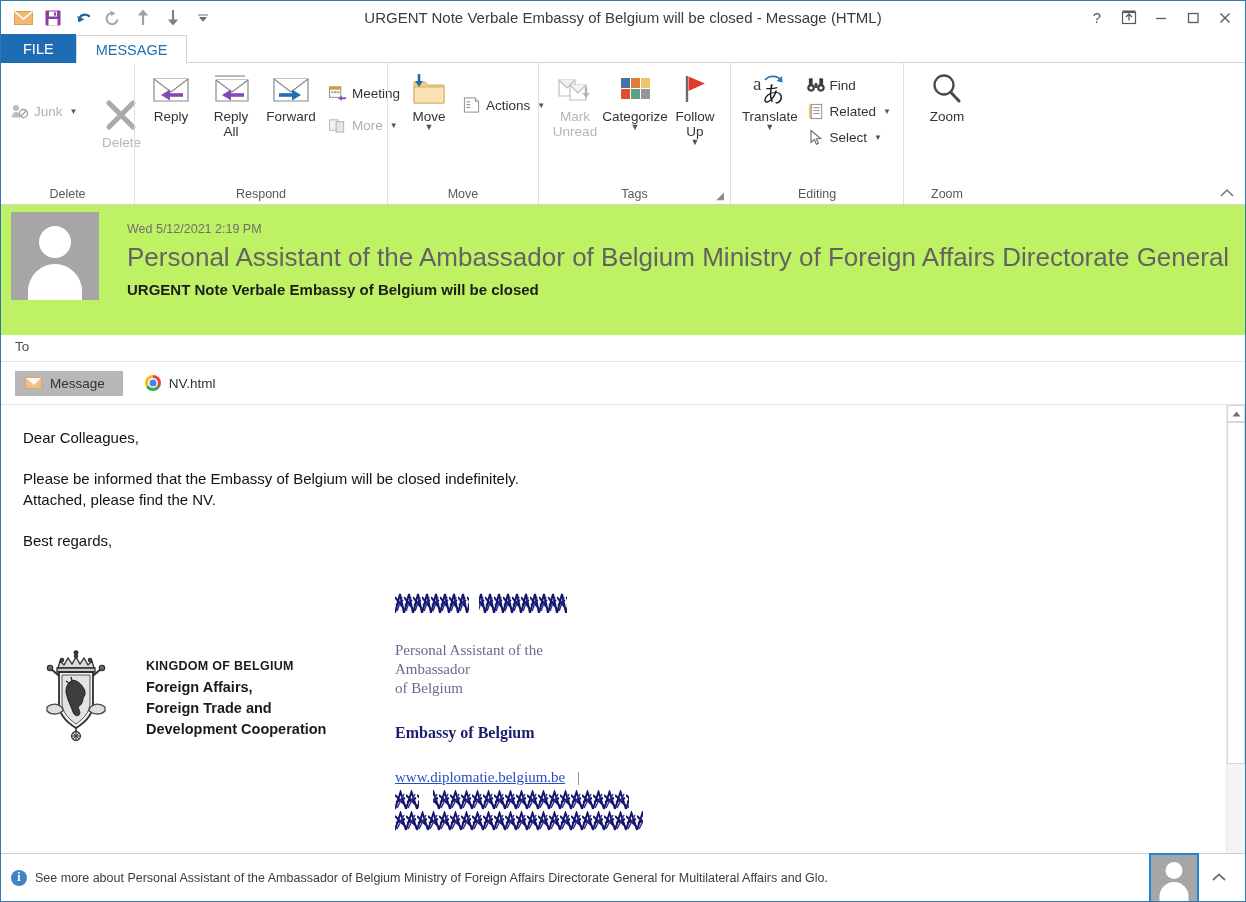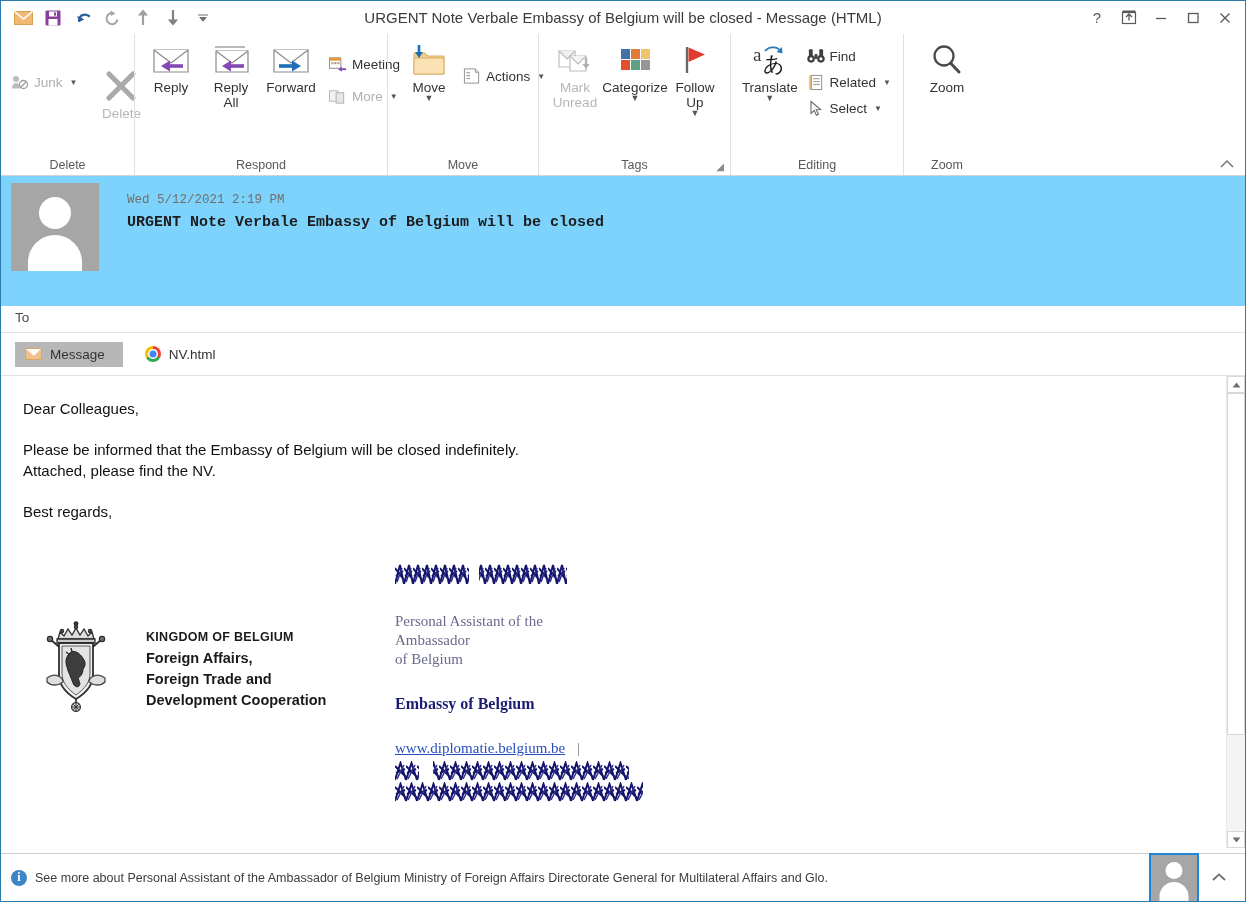--- a/index.html
+++ b/index.html
@@ -142,23 +142,23 @@
   .caret { font-size: 8px; color: #555; margin-left: 2px; }
   .caret-b { font-size: 9px; color: #555; line-height: 6px; }
   .collapse-ribbon {
     position: absolute; right: 10px; bottom: 3px;
     color: #777; font-size: 14px;
   }
 
   
   .msg-header {
     padding: 10px 4px 0 0;
-    background: #7dd3fc;
+    background: #bef264;
     position: relative;
-    height: 130px; box-sizing: border-box; font-family: Liberation Mono, monospace;
+    height: 130px; box-sizing: border-box;
   }
   .avatar-big {
     position: absolute; left: 10px; top: 7px;
     width: 88px; height: 88px;
     background: #a6a6a6; overflow: hidden;
   }
   .avatar-big .head {
     position: absolute; left: 50%; top: 14px;
     transform: translateX(-50%);
     width: 32px; height: 32px; border-radius: 50%;
@@ -407,20 +407,24 @@
           </svg>
       </div>
       <div class="win-btn">
         <svg width="14" height="12" viewBox="0 0 14 12">
             <path d="M2.5 1.5 L11.5 10.5 M11.5 1.5 L2.5 10.5" stroke="#5a5a5a" stroke-width="1.4"></path>
           </svg>
       </div>
     </div>
   </div>
 
+  <div class="tabstrip">
+    <div class="tab file">FILE</div>
+    <div class="tab active">MESSAGE</div>
+  </div>
 
   <div class="ribbon">
 
     <div class="rgroup" style="width:133px;">
       <div class="rgroup-items" style="align-items:flex-start; padding-top:26px;">
         <div class="smallcol" style="padding-top:6px;">
           <div class="smallbtn disabled">
             <span class="sico">
               <svg width="18" height="15" viewBox="0 0 18 15">
                 <circle cx="5" cy="4" r="3" fill="#bdbdbd"></circle>
@@ -668,20 +672,21 @@
     </div>
   </div>
 
   <div class="msg-header">
     <div class="avatar-big">
       <div class="head"></div>
       <div class="body"></div>
     </div>
     <div class="hdr-text">
       <div class="hdr-date">Wed 5/12/2021 2:19 PM</div>
+      <div class="hdr-from">Personal Assistant of the Ambassador of Belgium Ministry of Foreign Affairs Directorate General</div>
       <div class="hdr-subject">URGENT Note Verbale Embassy of Belgium will be closed</div>
     </div>
   </div>
   <div class="to-row">
     <span>To</span>
     <span></span>
   </div>
 
   <div class="attach-row">
     <div class="att-tab selected">

